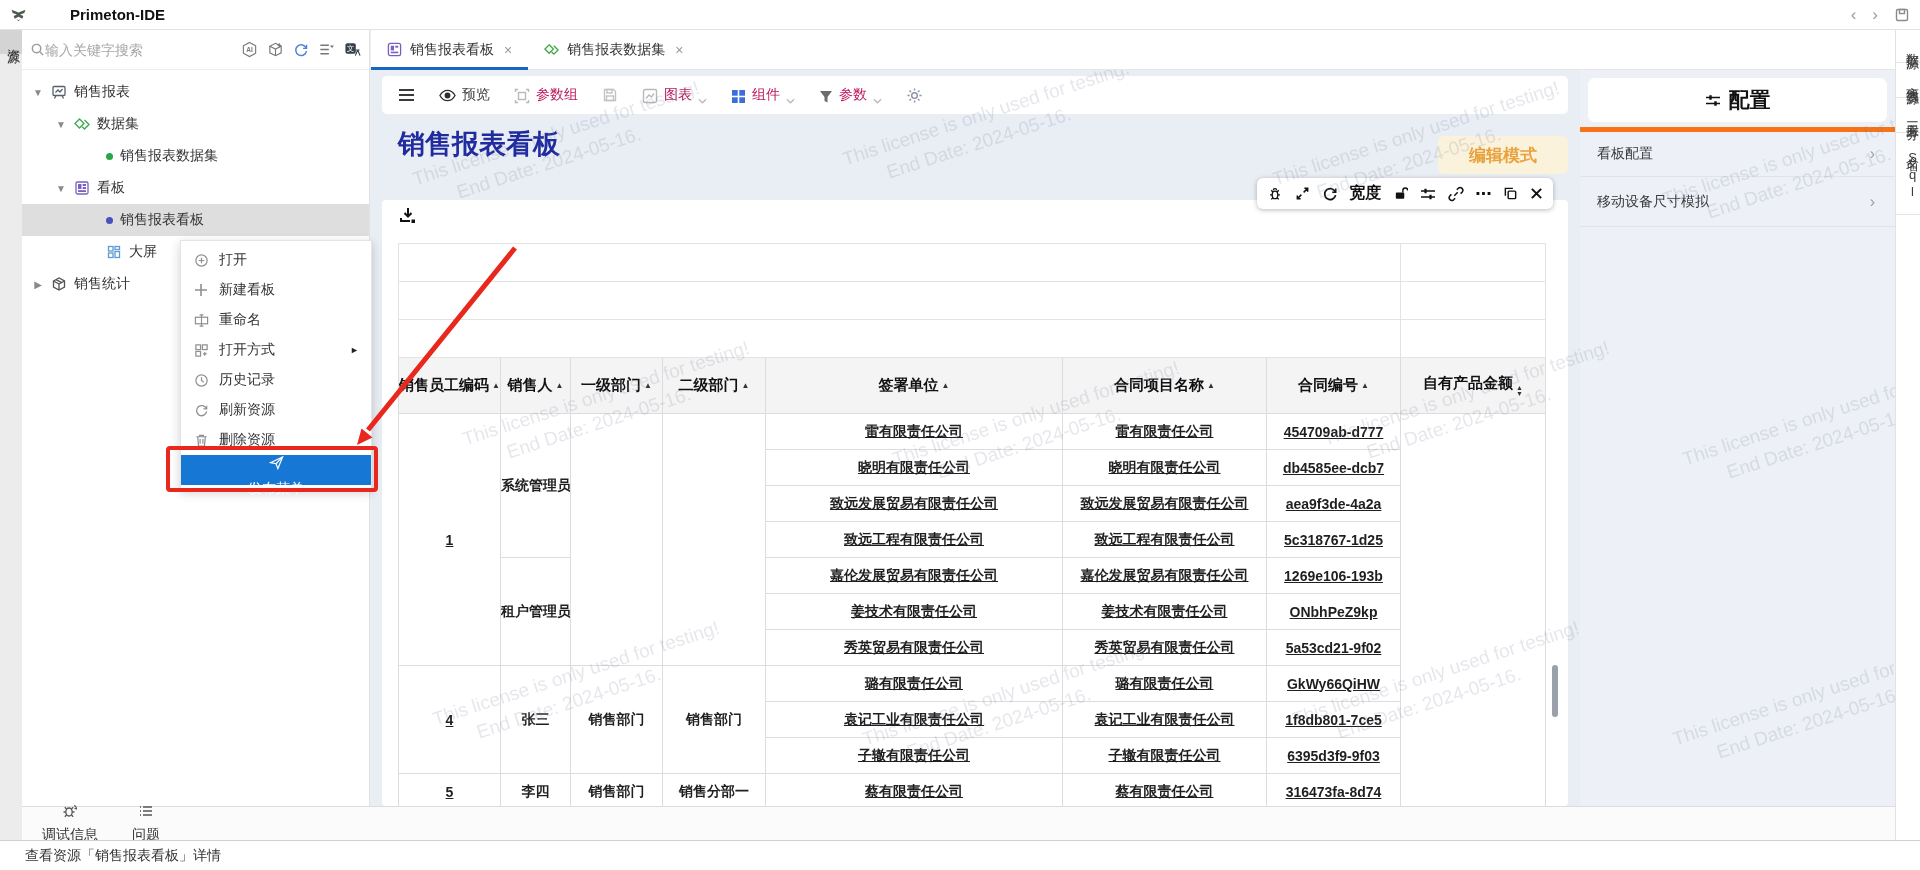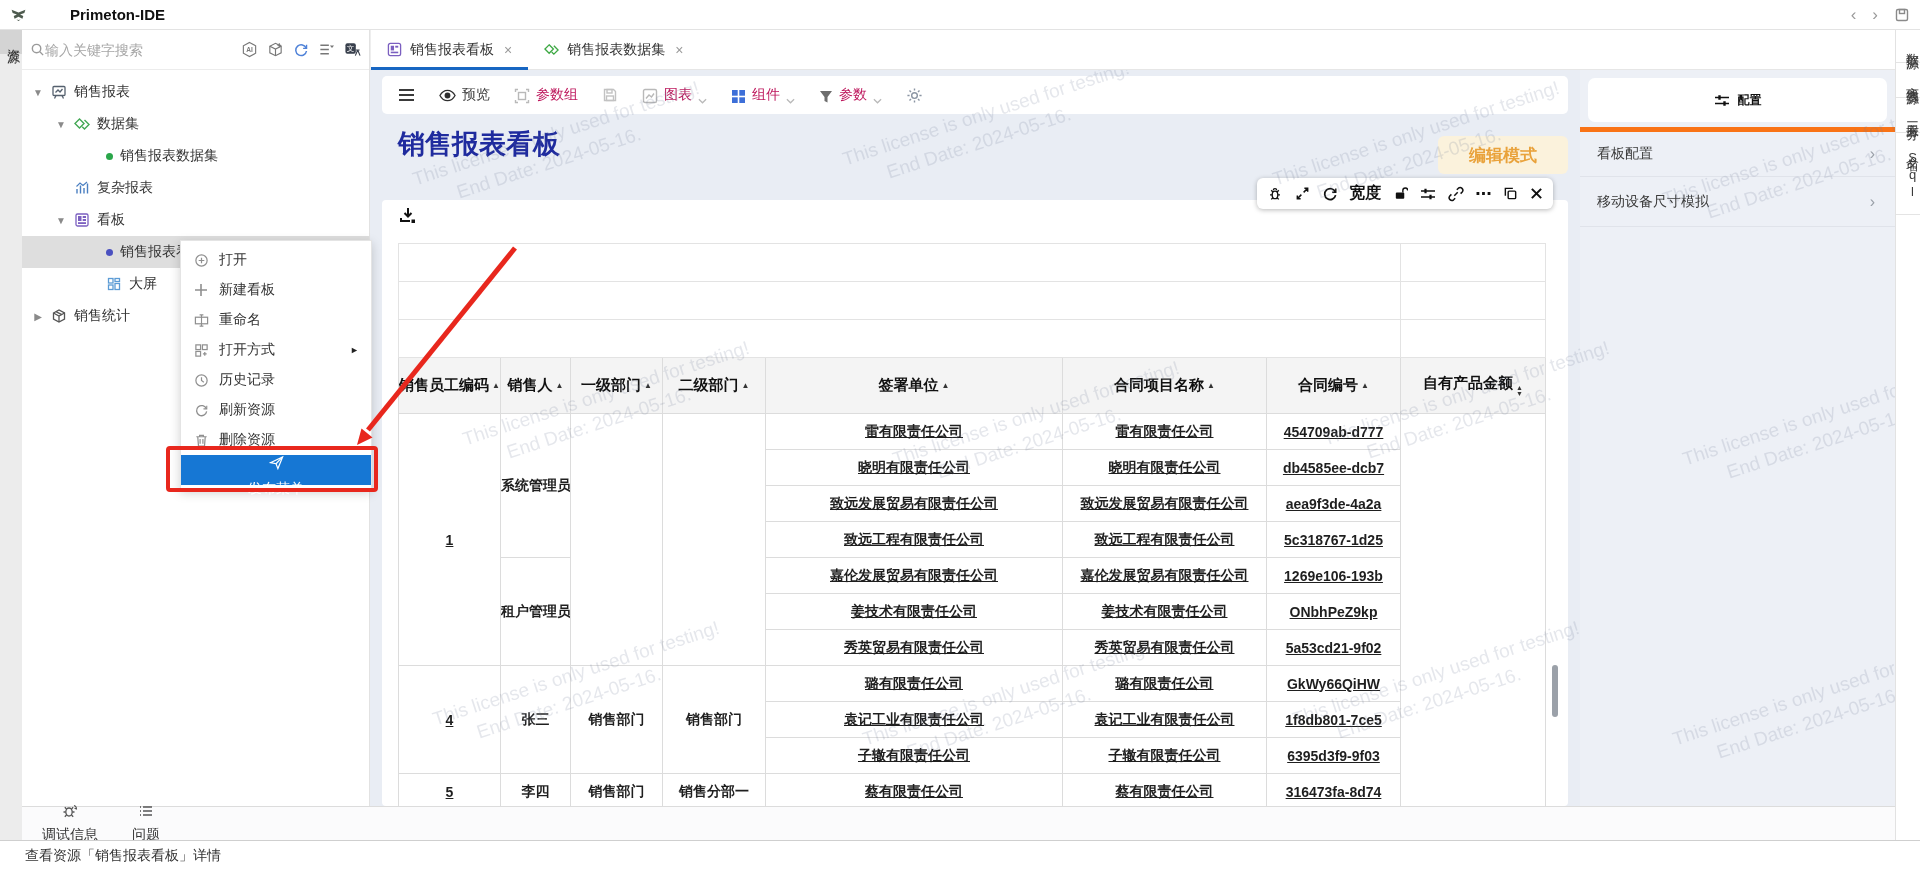--- a/index.html
+++ b/index.html
@@ -76,21 +76,21 @@
   #grid th { height:56px; background:#f4f4f4; font-size:15px; font-weight:700; color:#111; }
   #grid td.data { height:36px; font-size:14px; font-weight:700; color:#1f1f1f; }
   .cell-link { text-decoration:underline; cursor:pointer; }
   .sort { font-size:8px; color:#333; margin-left:3px; vertical-align:2px; }
   .sort-both { display:inline-flex; flex-direction:column; font-size:7px; line-height:6px; color:#333; margin-left:3px; vertical-align:-2px; }
   #v-scroll { position:absolute; left:1170px; top:465px; width:6px; height:52px; background:#9ba1a9; border-radius:3px; }
 
   
   #right-panel { position:absolute; left:1580px; top:70px; width:315px; height:736px; background:#edf0f6; z-index:5; }
   #config-card { position:absolute; left:8px; top:8px; width:299px; height:44px; background:#fff; border-radius:7px;
-    display:flex; align-items:center; justify-content:center; gap:8px; font-size:12px; font-weight:700; color:#111; }
+    display:flex; align-items:center; justify-content:center; gap:8px; font-size:21px; font-weight:700; color:#111; }
   .rp-row { position:absolute; left:0; width:315px; height:50px; border-bottom:1px solid #e0e3ea; display:flex;
     align-items:center; padding:0 20px 0 17px; font-size:14px; color:#3a3a3a; }
   .rp-row .chev { margin-left:auto; color:#9aa0a8; font-size:16px; }
   #rp-row1 { top:57px; border-top:5px solid #f97316; } #rp-row2 { top:107px; }
 
   
   #right-strip { position:absolute; left:1895px; top:30px; width:25px; height:810px; background:#fff;
     border-left:1px solid #e2e2e2; z-index:15; }
   #right-strip .v-item { writing-mode:vertical-rl; text-orientation:upright; font-size:13px; color:#3a3a3a;
     padding:13px 0; width:25px; text-align:center; letter-spacing:2px; border-bottom:1px solid #e4e4e4; }
@@ -202,29 +202,20 @@
           <svg width="16" height="16" viewBox="0 0 16 16" fill="none" stroke="#43a854" stroke-width="1.4">
               <path d="M5.5 3 10 7.5 5.5 12 1 7.5z"></path>
               <path d="M10.5 4 15 8.5 10.5 13 8.2 10.7"></path>
             </svg>
         </span>
         <span>数据集</span>
       </div>
       <div class="tree-row ind3">
         <span class="bullet b-green"></span>
         <span>销售报表数据集</span>
-      </div>
-      <div class="tree-row ind2" style="padding-left:52px;">
-        <span class="ico">
-          <svg width="16" height="16" viewBox="0 0 16 16" fill="none" stroke="#4a7fc1" stroke-width="1.4">
-              <path d="M3 13.5V9M6.5 13.5V5.5M10 13.5V8M13.5 13.5V3.5"></path>
-              <path d="M2.5 6.5 6 3l3 2.5 4-3.5" stroke-width="1.1"></path>
-            </svg>
-        </span>
-        <span>复杂报表</span>
       </div>
       <div class="tree-row ind2">
         <span class="exp">▼</span>
         <span class="ico">
           <svg width="16" height="16" viewBox="0 0 16 16">
               <rect x="2" y="2" width="12" height="12" rx="1.5" fill="none" stroke="#7b5fc0" stroke-width="1.3"></rect>
               <rect x="4" y="4" width="3.5" height="5" fill="#7b5fc0"></rect>
               <rect x="8.7" y="4" width="3.3" height="2" fill="#7b5fc0"></rect>
               <rect x="8.7" y="7" width="3.3" height="2" fill="#7b5fc0"></rect>
               <rect x="4" y="10.2" width="8" height="1.8" fill="#7b5fc0"></rect>

